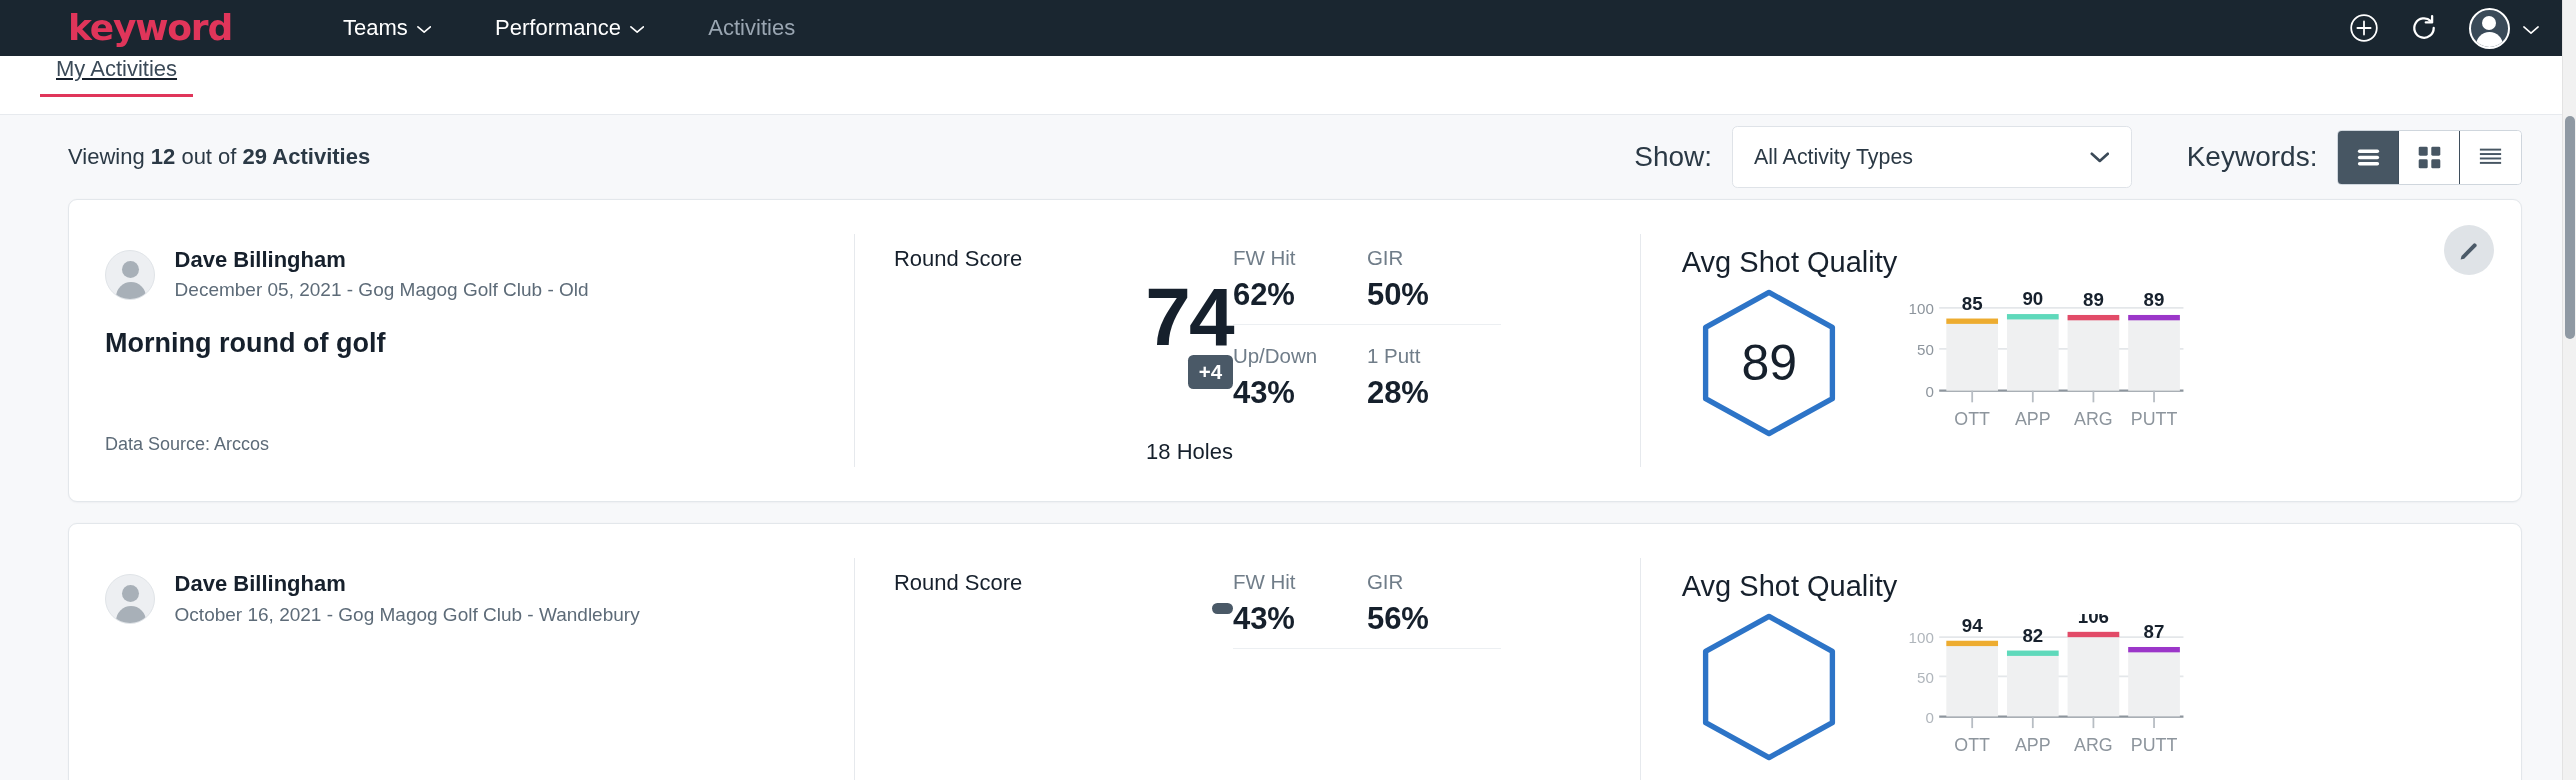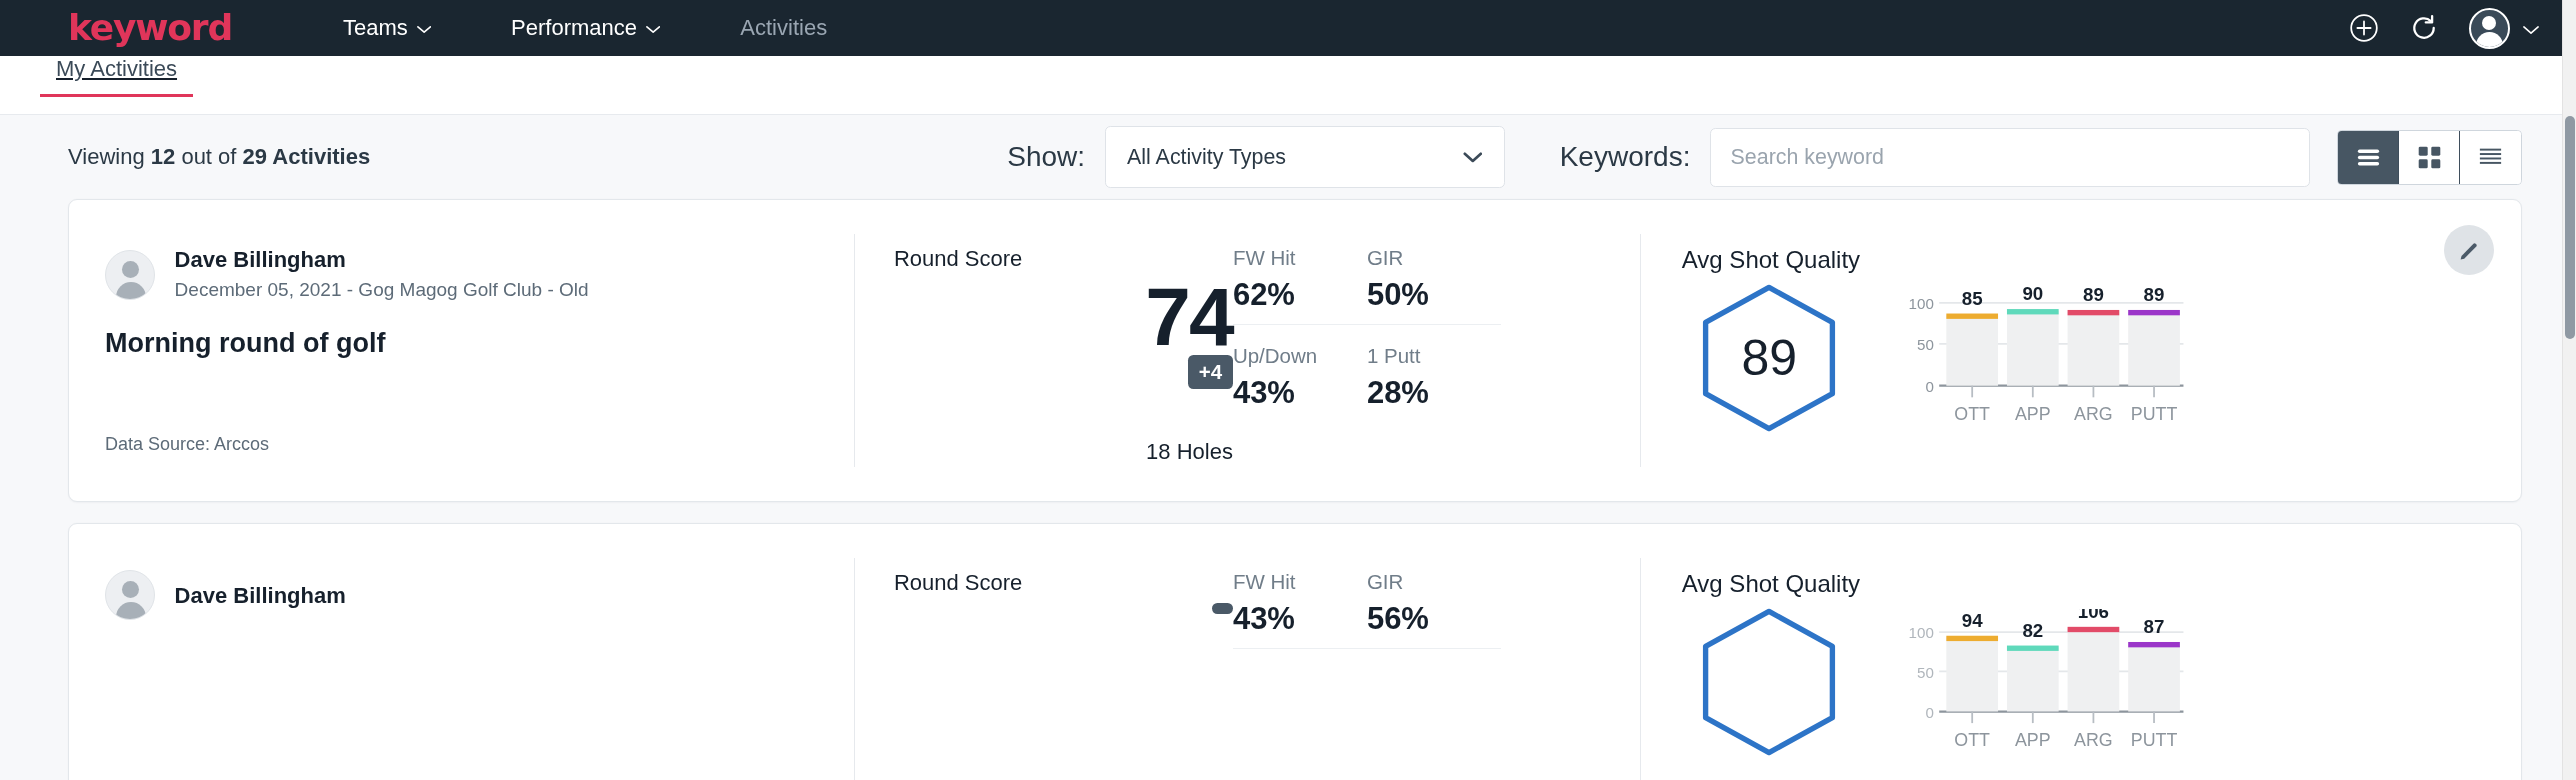--- a/index.html
+++ b/index.html
@@ -22,21 +22,21 @@
   }
   .logo {
     font-size: 36px;
     font-weight: 700;
     color: #e0355a;
     letter-spacing: -1.2px;
     margin-right: 79px;
     line-height: 1;
     font-family: "DejaVu Sans", sans-serif;
   }
-  .navlinks { display: flex; align-items: center; gap: 16px; }
+  .navlinks { display: flex; align-items: center; gap: 0; }
   .navitem {
     display: flex;
     align-items: center;
     gap: 9px;
     color: #ffffff;
     font-size: 22px;
     padding: 0 32px;
     cursor: pointer;
     white-space: nowrap;
   }
@@ -206,21 +206,21 @@
   .stat-cell { padding-bottom: 10.7px; }
   .stat-cell.top { border-bottom: 1.8px solid #eceff2; margin-bottom: 19.6px; padding-right: 32px;}
   .stat-k { font-size: 20.5px; color: #707d89; }
   .stat-v { font-size: 31px; font-weight: 700; color: #16202c; margin-top: 7.1px; }
 
   .col-quality {
     flex: 1;
     padding: 46px 0 0 41px;
     position: relative;
   }
-  .q-label { font-size: 24px; color: #16202c; }
+  .q-label { font-size: 29px; color: #16202c; }
   .q-body { display: flex; align-items: flex-start; margin-top: 9px; }
   .hex {
     width: 136px; height: 150px;
     position: relative;
     display:flex; align-items:center; justify-content:center;
     margin-left: 19.6px;
   }
   .hex svg { position:absolute; inset:0; }
   .hex span { position: relative; font-size: 50px; font-weight: 400; color: #16202c; }
 
@@ -318,21 +318,20 @@
     <div class="select">
       <span>All Activity Types</span>
       <span class="sel-chev">
         <svg width="19.6" height="11.6" viewBox="0 0 22 13">
             <path d="M2 2l9 8 9-8" stroke="#3b4a58" stroke-width="3" fill="none" stroke-linecap="round" stroke-linejoin="round"></path>
           </svg>
       </span>
     </div>
 
     <span class="lbl">Keywords:</span>
-    <input class="search" type="text" placeholder="Search keyword" style="">
 
     <div class="viewtoggle">
       <div class="vt active">
         <svg width="27" height="23" viewBox="0 0 30 26">
           <rect x="3" y="4" width="24" height="4" rx="2" fill="#ffffff"></rect>
           <rect x="3" y="11" width="24" height="4" rx="2" fill="#ffffff"></rect>
           <rect x="3" y="18" width="24" height="4" rx="2" fill="#ffffff"></rect>
         </svg>
       </div>
       <div class="vt">
@@ -468,20 +467,21 @@
 
   <div class="card">
     <div class="col-info">
       <div class="who">
         <div class="who-av">
           <div class="h"></div>
           <div class="b"></div>
         </div>
         <div>
           <div class="who-name">Dave Billingham</div>
+          <div class="who-sub">October 16, 2021 - Gog Magog Golf Club - Wandlebury</div>
         </div>
       </div>
     </div>
 
     <div class="divider"></div>
 
     <div class="col-score">
       <div class="score-block">
         <div class="score-label">Round Score</div>
         <div class="score-row">

